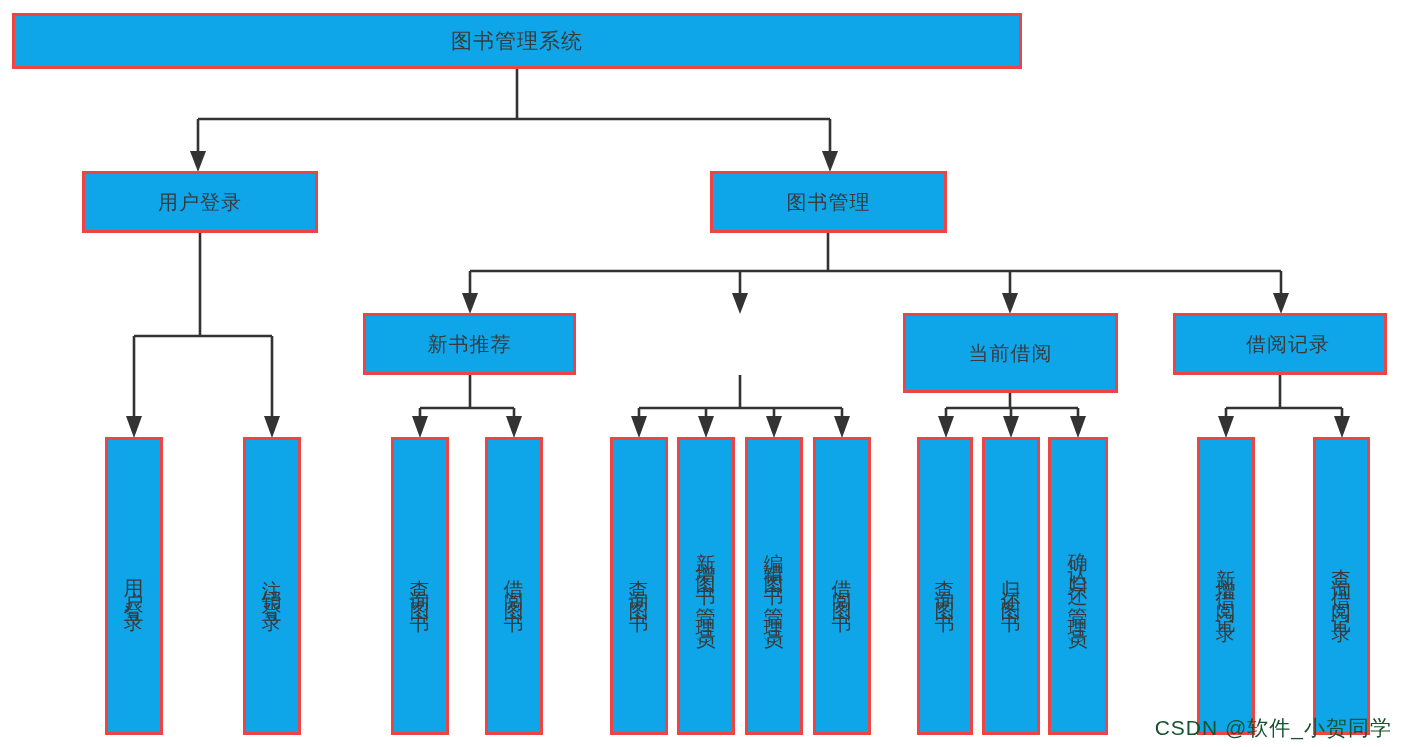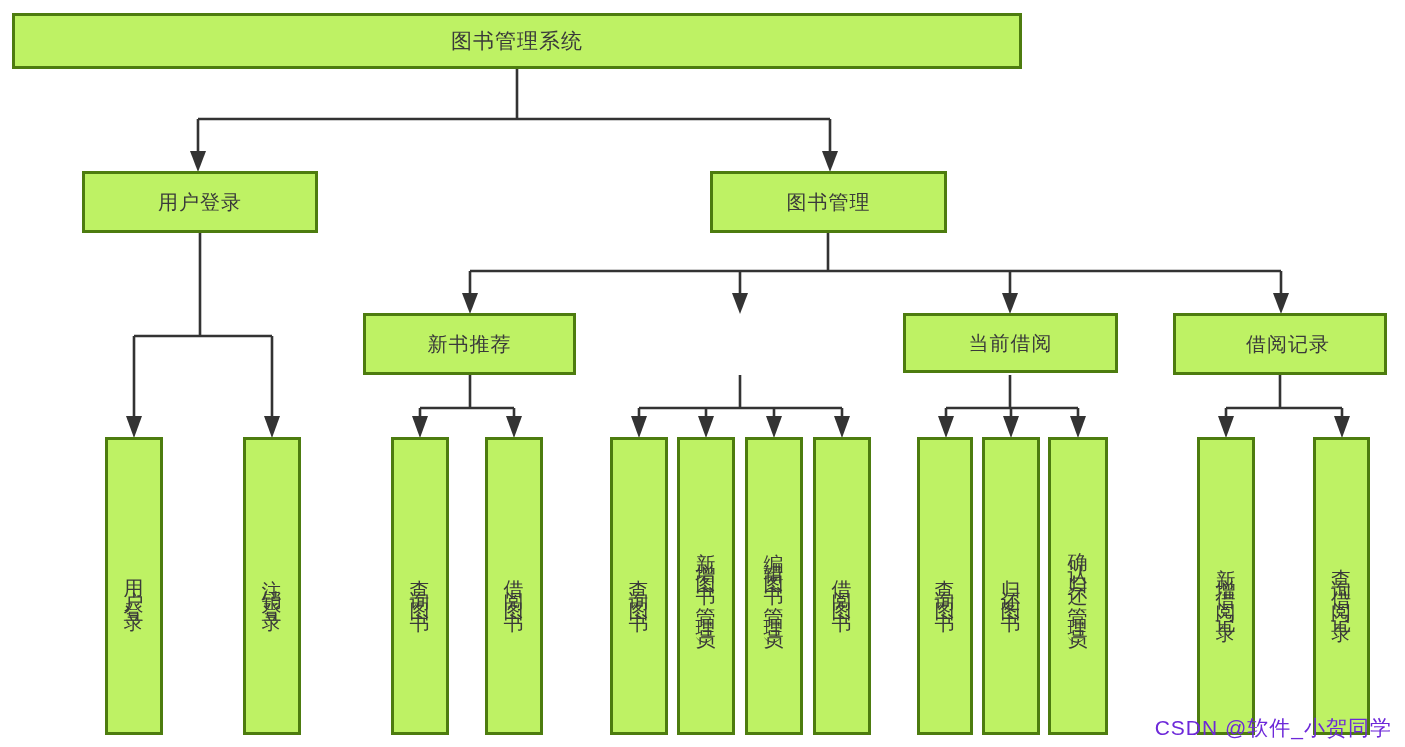--- a/index.html
+++ b/index.html
@@ -4,36 +4,36 @@
 <style>
   html,body{margin:0;padding:0;}
   body{
     width:1405px;height:747px;position:relative;background:#ffffff;
     font-family:"Liberation Sans","DejaVu Sans",sans-serif;
     overflow:hidden;
   }
   .stage{position:absolute;left:0;top:0;width:1405px;height:747px;}
   svg.wires{position:absolute;left:0;top:0;z-index:1;}
   .box{
-    position:absolute;box-sizing:border-box;background:#bef264;
-    border:3px solid #4d7c0f;color:#3a3a3a;
+    position:absolute;box-sizing:border-box;background:#0ea5e9;
+    border:3px solid #ef4444;color:#3a3a3a;
     display:flex;align-items:center;justify-content:center;
     z-index:2;text-align:center;
   }
   .hbox{font-size:20px;letter-spacing:1px;}
   .titlebox{font-size:21px;}
   .vbox{
     writing-mode:vertical-rl;text-orientation:mixed;
     font-size:20px;letter-spacing:11px;line-height:1.0;
     top:437px;width:58px;height:298px;
     padding:6px 0;
   }
   .watermark{
     position:absolute;right:13px;top:714px;z-index:5;
-    font-size:21px;color:#6d28d9;letter-spacing:1px;white-space:nowrap;
+    font-size:21px;color:#14532d;letter-spacing:1px;white-space:nowrap;
   }
 </style>
 </head>
 <body>
 
 <div class="stage">
 
   <svg class="wires" width="1405" height="747" viewBox="0 0 1405 747">
     <g stroke="#333333" stroke-width="2.6" fill="none">
 
@@ -85,21 +85,21 @@
   <div class="box hbox" style="left:82px;top:171px;width:236px;height:62px;">
     <span>用户登录</span>
   </div>
   <div class="box hbox" style="left:710px;top:171px;width:237px;height:62px;">
     <span>图书管理</span>
   </div>
 
   <div class="box hbox" style="left:363px;top:313px;width:213px;height:62px;text-align:right;">
     <span>新书推荐</span>
   </div>
-  <div class="box hbox" style="left:903px;top:313px;width:215px;height:60px;">
+  <div class="box hbox" style="left:903px;top:313px;width:215px;height:80px;">
     <span>当前借阅</span>
   </div>
   <div class="box hbox" style="left:1173px;top:313px;width:214px;height:62px;padding-left:16px;">
     <span>借阅记录</span>
   </div>
 
   <div class="box vbox" style="left:105px;">
     <span>用户登录</span>
   </div>
   <div class="box vbox" style="left:243px;">

